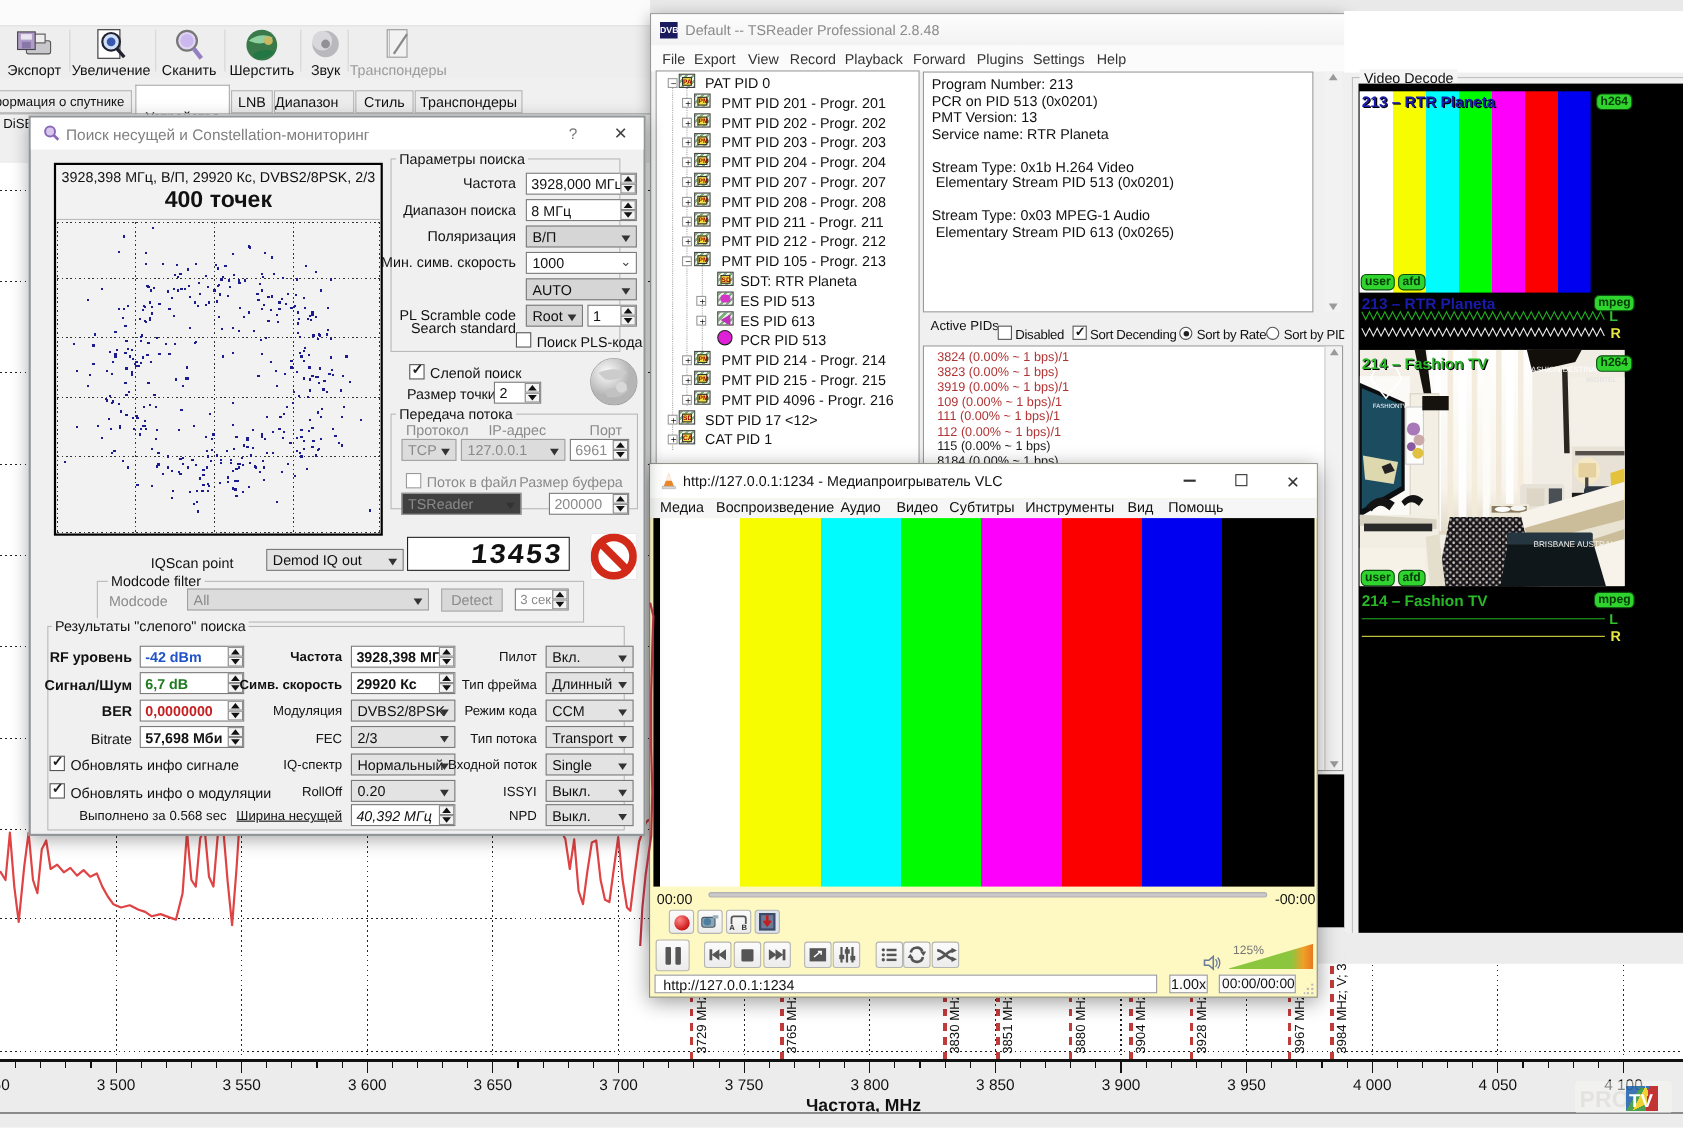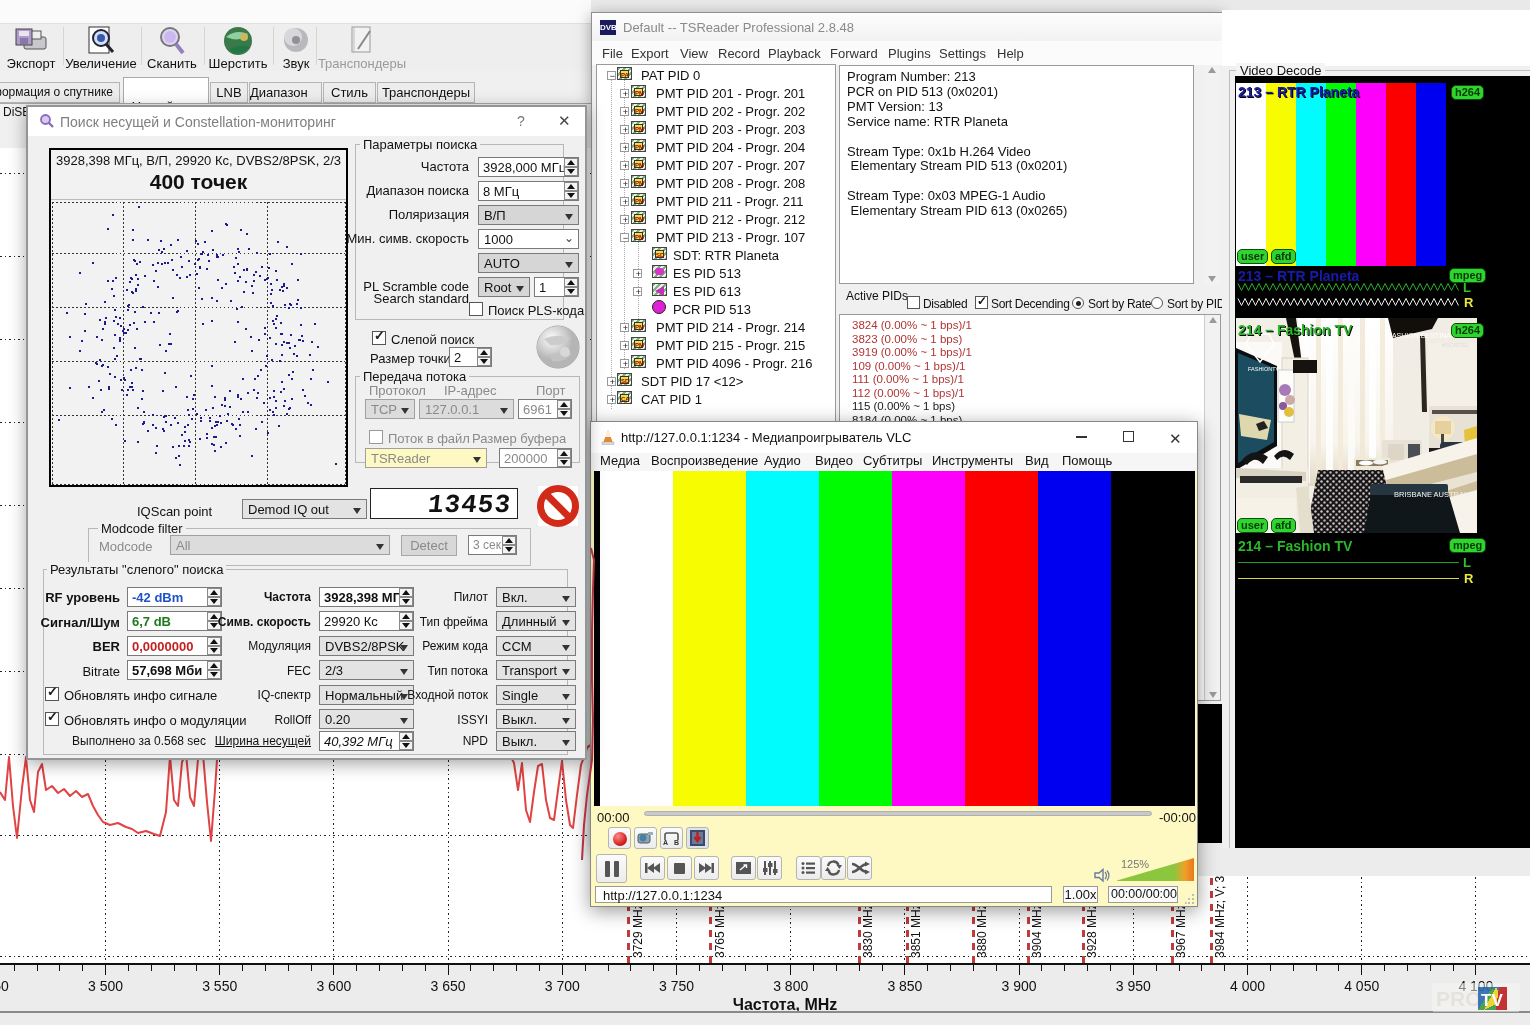--- a/index.html
+++ b/index.html
@@ -302,21 +302,21 @@
       <div class="ti" style="left:34px;top:146px">
         <div style="position:absolute;left:2px;top:2px;width:9px;height:8px;background:#f0e040;border:1px solid #333;font:bold 6px/8px 'Liberation Sans',sans-serif;color:#a00000;text-align:center">PM</div>
       </div>
       <div style="position:absolute;left:59px;top:147px;font-size:13px;white-space:nowrap">PMT PID 212 - Progr. 212</div>
       <div style="position:absolute;left:23px;top:168px;width:9px;height:9px;background:#fff;border:1px solid #9a9a9a;line-height:9px">
         <span style="position:absolute;left:0;top:-1px;width:9px;text-align:center;font-size:9px;line-height:11px">−</span>
       </div>
       <div class="ti" style="left:34px;top:164px">
         <div style="position:absolute;left:2px;top:2px;width:9px;height:8px;background:#f0e040;border:1px solid #333;font:bold 6px/8px 'Liberation Sans',sans-serif;color:#a00000;text-align:center">PM</div>
       </div>
-      <div style="position:absolute;left:59px;top:165px;font-size:13px;white-space:nowrap">PMT PID 213 - Progr. 107</div>
+      <div style="position:absolute;left:59px;top:165px;font-size:13px;white-space:nowrap">PMT PID 105 - Progr. 213</div>
       <div class="ti" style="left:55px;top:182px">
         <div style="position:absolute;left:2px;top:2px;width:9px;height:8px;background:#f0e040;border:1px solid #333;font:bold 6px/8px 'Liberation Sans',sans-serif;color:#a00000;text-align:center">SD</div>
       </div>
       <div style="position:absolute;left:76px;top:183px;font-size:13px;white-space:nowrap">SDT: RTR Planeta</div>
       <div style="position:absolute;left:36px;top:204px;width:9px;height:9px;background:#fff;border:1px solid #9a9a9a;line-height:9px">
         <span style="position:absolute;left:0;top:-1px;width:9px;text-align:center;font-size:9px;line-height:11px">+</span>
       </div>
       <div class="ti" style="left:55px;top:200px">
         <div style="position:absolute;inset:2px;background:#d435c8;border-radius:3px"></div>
       </div>
@@ -1217,21 +1217,21 @@
       <div class="sa" style="right:0;top:0;height:9.0px">
         <span class="u"></span>
       </div>
       <div class="sa" style="right:0;bottom:0;height:9.0px">
         <span class="d"></span>
       </div>
     </div>
     <div class="abs" style="left:341px;top:323px;width:14px;height:14px;background:#fff;border:1px solid #9a9a9a"></div>
     <div class="abs" style="left:360px;top:324px;font-size:13px;color:#8a8a8a;font-weight:normal;white-space:nowrap;">Поток в файл</div>
     <div class="abs" style="left:444px;top:324px;font-size:13px;color:#8a8a8a;font-weight:normal;white-space:nowrap;">Размер буфера</div>
-    <div class="abs" style="left:337px;top:341px;width:122px;height:20px;background:#fef9c3;border:1px solid #a0a0a0">
+    <div class="abs" style="left:337px;top:341px;width:109px;height:20px;background:#404040;border:1px solid #a0a0a0">
       <div class="abs" style="left:5px;top:2px;font-size:13px;color:#8a8a8a;white-space:nowrap">TSReader</div>
       <span class="dn" style="right:5px;top:8px"></span>
     </div>
     <div class="abs" style="left:471px;top:341px;width:73px;height:20px;background:#fff;border:1px solid #7a7a7a">
       <div class="abs" style="left:4px;top:2px;font-size:13px;white-space:nowrap;color:#8a8a8a">200000</div>
       <div class="sa" style="right:0;top:0;height:9.0px">
         <span class="u"></span>
       </div>
       <div class="sa" style="right:0;bottom:0;height:9.0px">
         <span class="d"></span>
@@ -1325,21 +1325,21 @@
       <div class="abs" style="left:4px;top:2px;font-size:13px;white-space:nowrap;font-weight:bold">3928,398 МГц</div>
       <div class="sa" style="right:0;top:0;height:9.0px">
         <span class="u"></span>
       </div>
       <div class="sa" style="right:0;bottom:0;height:9.0px">
         <span class="d"></span>
       </div>
     </div>
     <div class="abs" style="right:274px;top:507.5px;font-size:12px;color:#111;font-weight:bold;white-space:nowrap;">Симв. скорость</div>
     <div class="abs" style="left:291px;top:504px;width:95px;height:20px;background:#fff;border:1px solid #7a7a7a">
-      <div class="abs" style="left:4px;top:2px;font-size:13px;white-space:nowrap;font-weight:normal">29920 Кс</div>
+      <div class="abs" style="left:4px;top:2px;font-size:13px;white-space:nowrap;font-weight:bold">29920 Кс</div>
       <div class="sa" style="right:0;top:0;height:9.0px">
         <span class="u"></span>
       </div>
       <div class="sa" style="right:0;bottom:0;height:9.0px">
         <span class="d"></span>
       </div>
     </div>
     <div class="abs" style="right:274px;top:532px;font-size:12px;color:#111;font-weight:normal;white-space:nowrap;">Модуляция</div>
     <div class="abs" style="left:291px;top:529px;width:95px;height:20px;background:#e3e3e3;border:1px solid #7a7a7a">
       <div class="abs" style="left:5px;top:2px;font-size:13px;color:#111;white-space:nowrap">DVBS2/8PSK</div>

